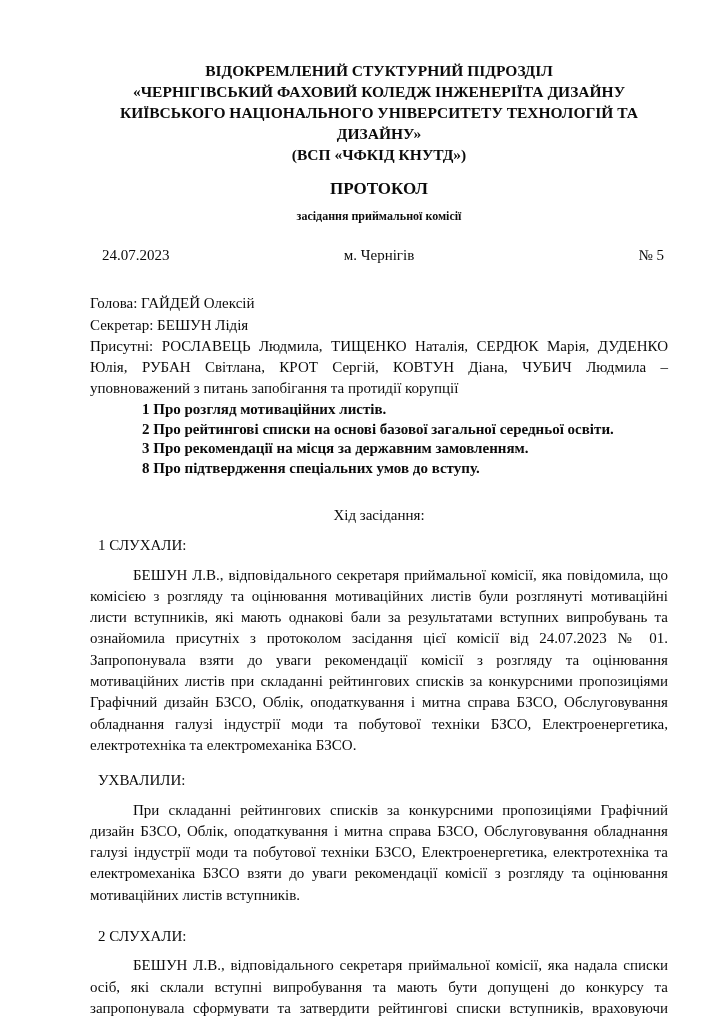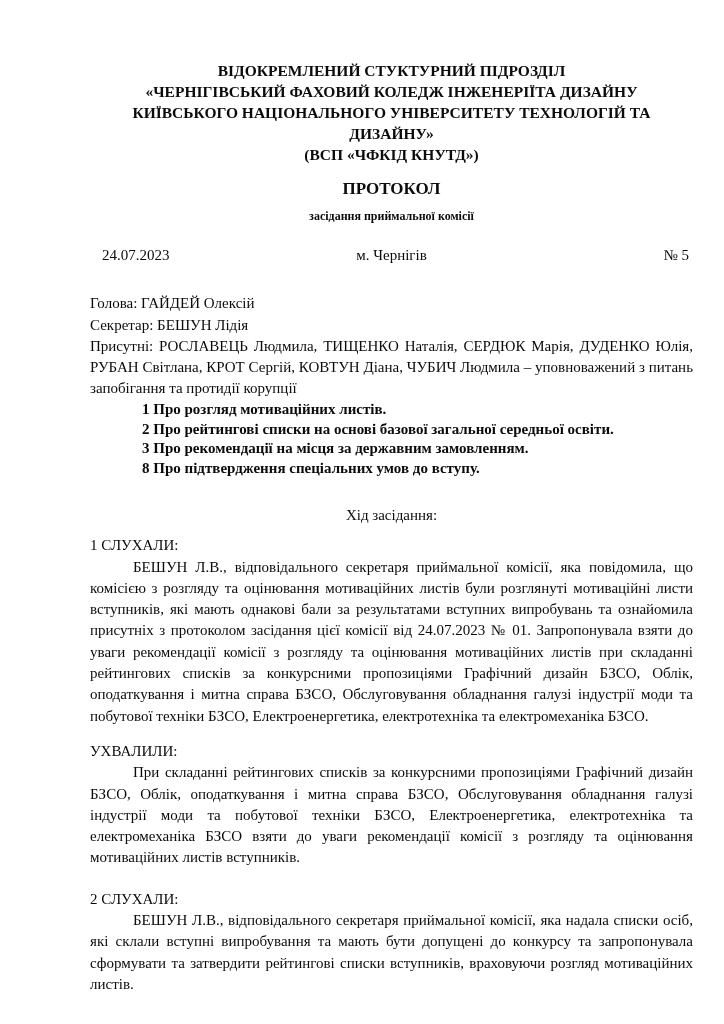--- a/index.html
+++ b/index.html
@@ -8,21 +8,21 @@
     background: #ffffff;
   }
   .page {
     position: relative;
     width: 724px;
     height: 1024px;
     box-sizing: border-box;
     background: #ffffff;
     color: #0b0b0b;
     font-family: "Liberation Serif", serif;
-    padding: 60px 31px 20px 90px;
+    padding: 60px 56px 20px 90px;
     overflow: hidden;
   }
   
   .doc-header {
     text-align: center;
     font-weight: bold;
     font-size: 15.5px;
     line-height: 21px;
   }
   .doc-title {
@@ -70,21 +70,21 @@
     line-height: 19.8px;
     font-weight: bold;
   }
   .proceedings-heading { margin-top: 26px; }
 
   .minutes-section p.section-paragraph {
     margin: 0;
     text-align: justify;
     text-indent: 43px;
   }
-  .minutes-section .section-heading { margin: 0; }
+  .minutes-section .section-heading { margin: 8px; }
   .sec-1 { margin-top: 9px; }
   .sec-2 { margin-top: 14px; }
   .sec-3 { margin-top: 20px; }
 </style>
 </head>
 <body>
 
 <div class="page">
 
   <header class="doc-header">

